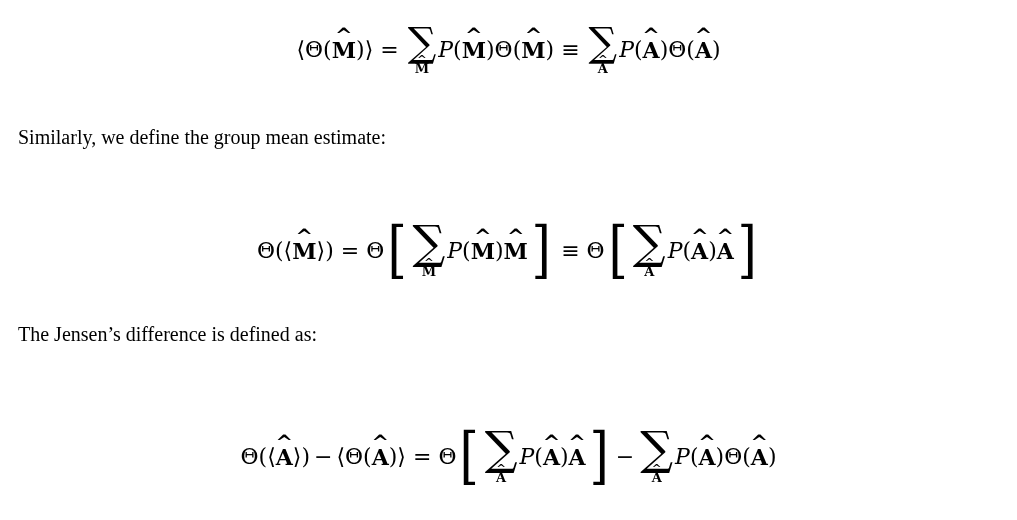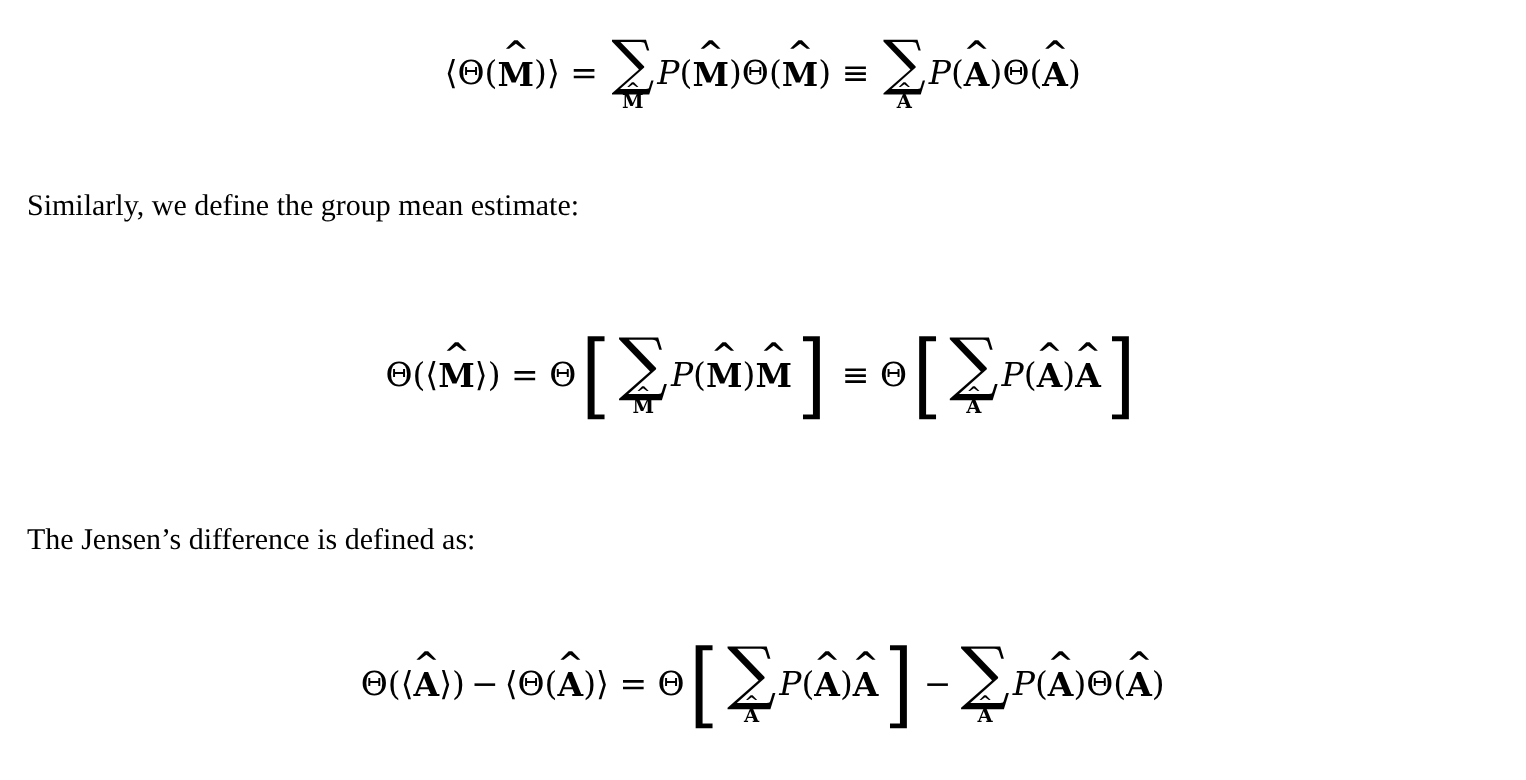--- a/index.html
+++ b/index.html
@@ -185,21 +185,21 @@
             <span class="paren">(</span>
             <span class="hat"><span class="acc">^</span><span class="base bold">A</span></span>
             <span class="paren">)</span>
             <span class="hat"><span class="acc">^</span><span class="base bold">A</span></span>
         </span>
         <span class="rbr">]</span>
       </span>
     </span>
   </div>
 
-  <div class="para" style="top: 322px; left: 18px; margin-top: 26px;">The Jensen’s difference is defined as:</div>
+  <div class="para" style="top: 322px; left: 18px;">The Jensen’s difference is defined as:</div>
 
   <div class="eq" style="top: 428px;">
     <span class="math">
       <span class="up">Θ</span>
         <span class="paren">(</span>
         <span class="angle">⟨</span>
         <span class="hat"><span class="acc">^</span><span class="base bold">A</span></span>
         <span class="angle">⟩</span>
         <span class="paren">)</span>
       <span class="opnarrow">−</span>

